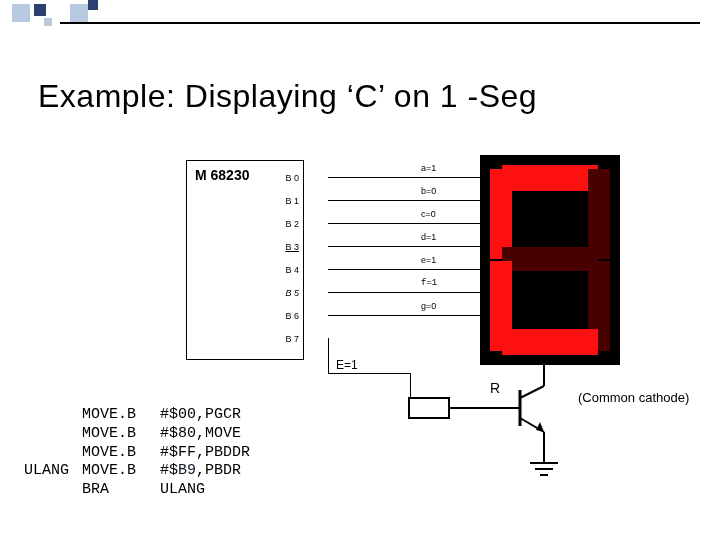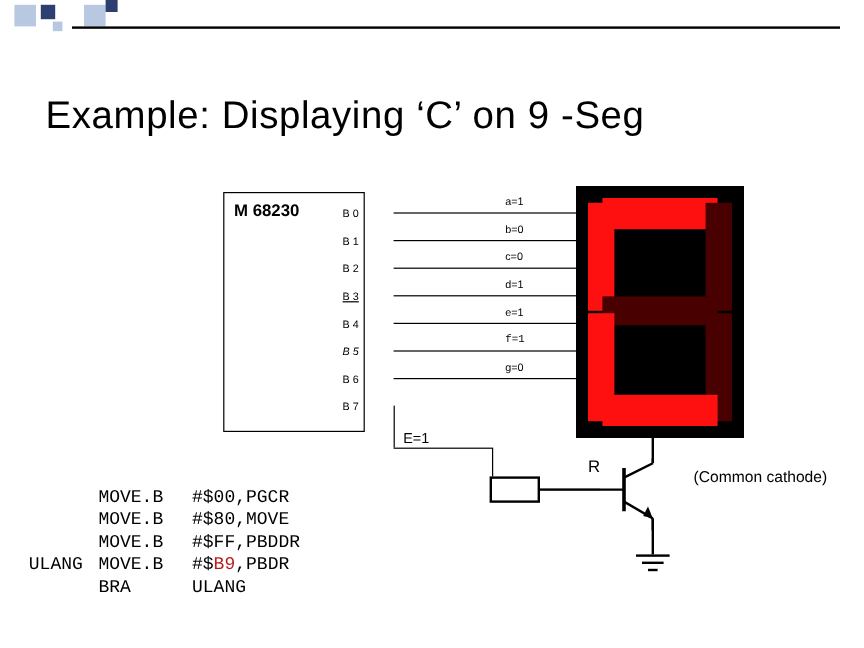--- a/index.html
+++ b/index.html
@@ -76,39 +76,39 @@
   
   .code {
     position: absolute;
     font-family: "Courier New", Courier, monospace;
     font-size: 15px;
     white-space: pre;
     line-height: 1.25;
   }
   .code .label-col { display:inline-block; width: 58px; }
   .code .op-col { display:inline-block; width: 78px; }
-  .green { color: #b91c1c; }
+  .green { color: #0f172a; }
   .arrow { position: absolute; }
 
   
   .gnd div { position: absolute; background: #000; height: 2px; }
 </style>
 </head>
 <body>
 
 <div class="deco">
   <div class="sq" style="top:4px;left:12px;width:18px;height:18px;"></div>
   <div class="sq dark" style="top:4px;left:34px;width:12px;height:12px;"></div>
   <div class="sq" style="top:18px;left:44px;width:8px;height:8px;"></div>
   <div class="sq" style="top:4px;left:70px;width:18px;height:18px;"></div>
   <div class="sq dark" style="top:0px;left:88px;width:10px;height:10px;"></div>
   <div class="line" style="top:22px;left:60px;width:640px;"></div>
 </div>
 
-<div class="title">Example: Displaying ‘C’ on 9 -Seg</div>
+<div class="title">Example: Displaying ‘C’ on 1 -Seg</div>
 
 <div class="chip">
   <div class="chip-label">M 68230</div>
   <div class="pin" style="top:12px;">B 0</div>
   <div class="pin" style="top:35px;">B 1</div>
   <div class="pin" style="top:58px;">B 2</div>
   <div class="pin" style="top:81px;text-decoration:underline;">B 3</div>
   <div class="pin" style="top:104px;">B 4</div>
   <div class="pin" style="top:127px;font-style:italic;">B 5</div>
   <div class="pin" style="top:150px;">B 6</div>

